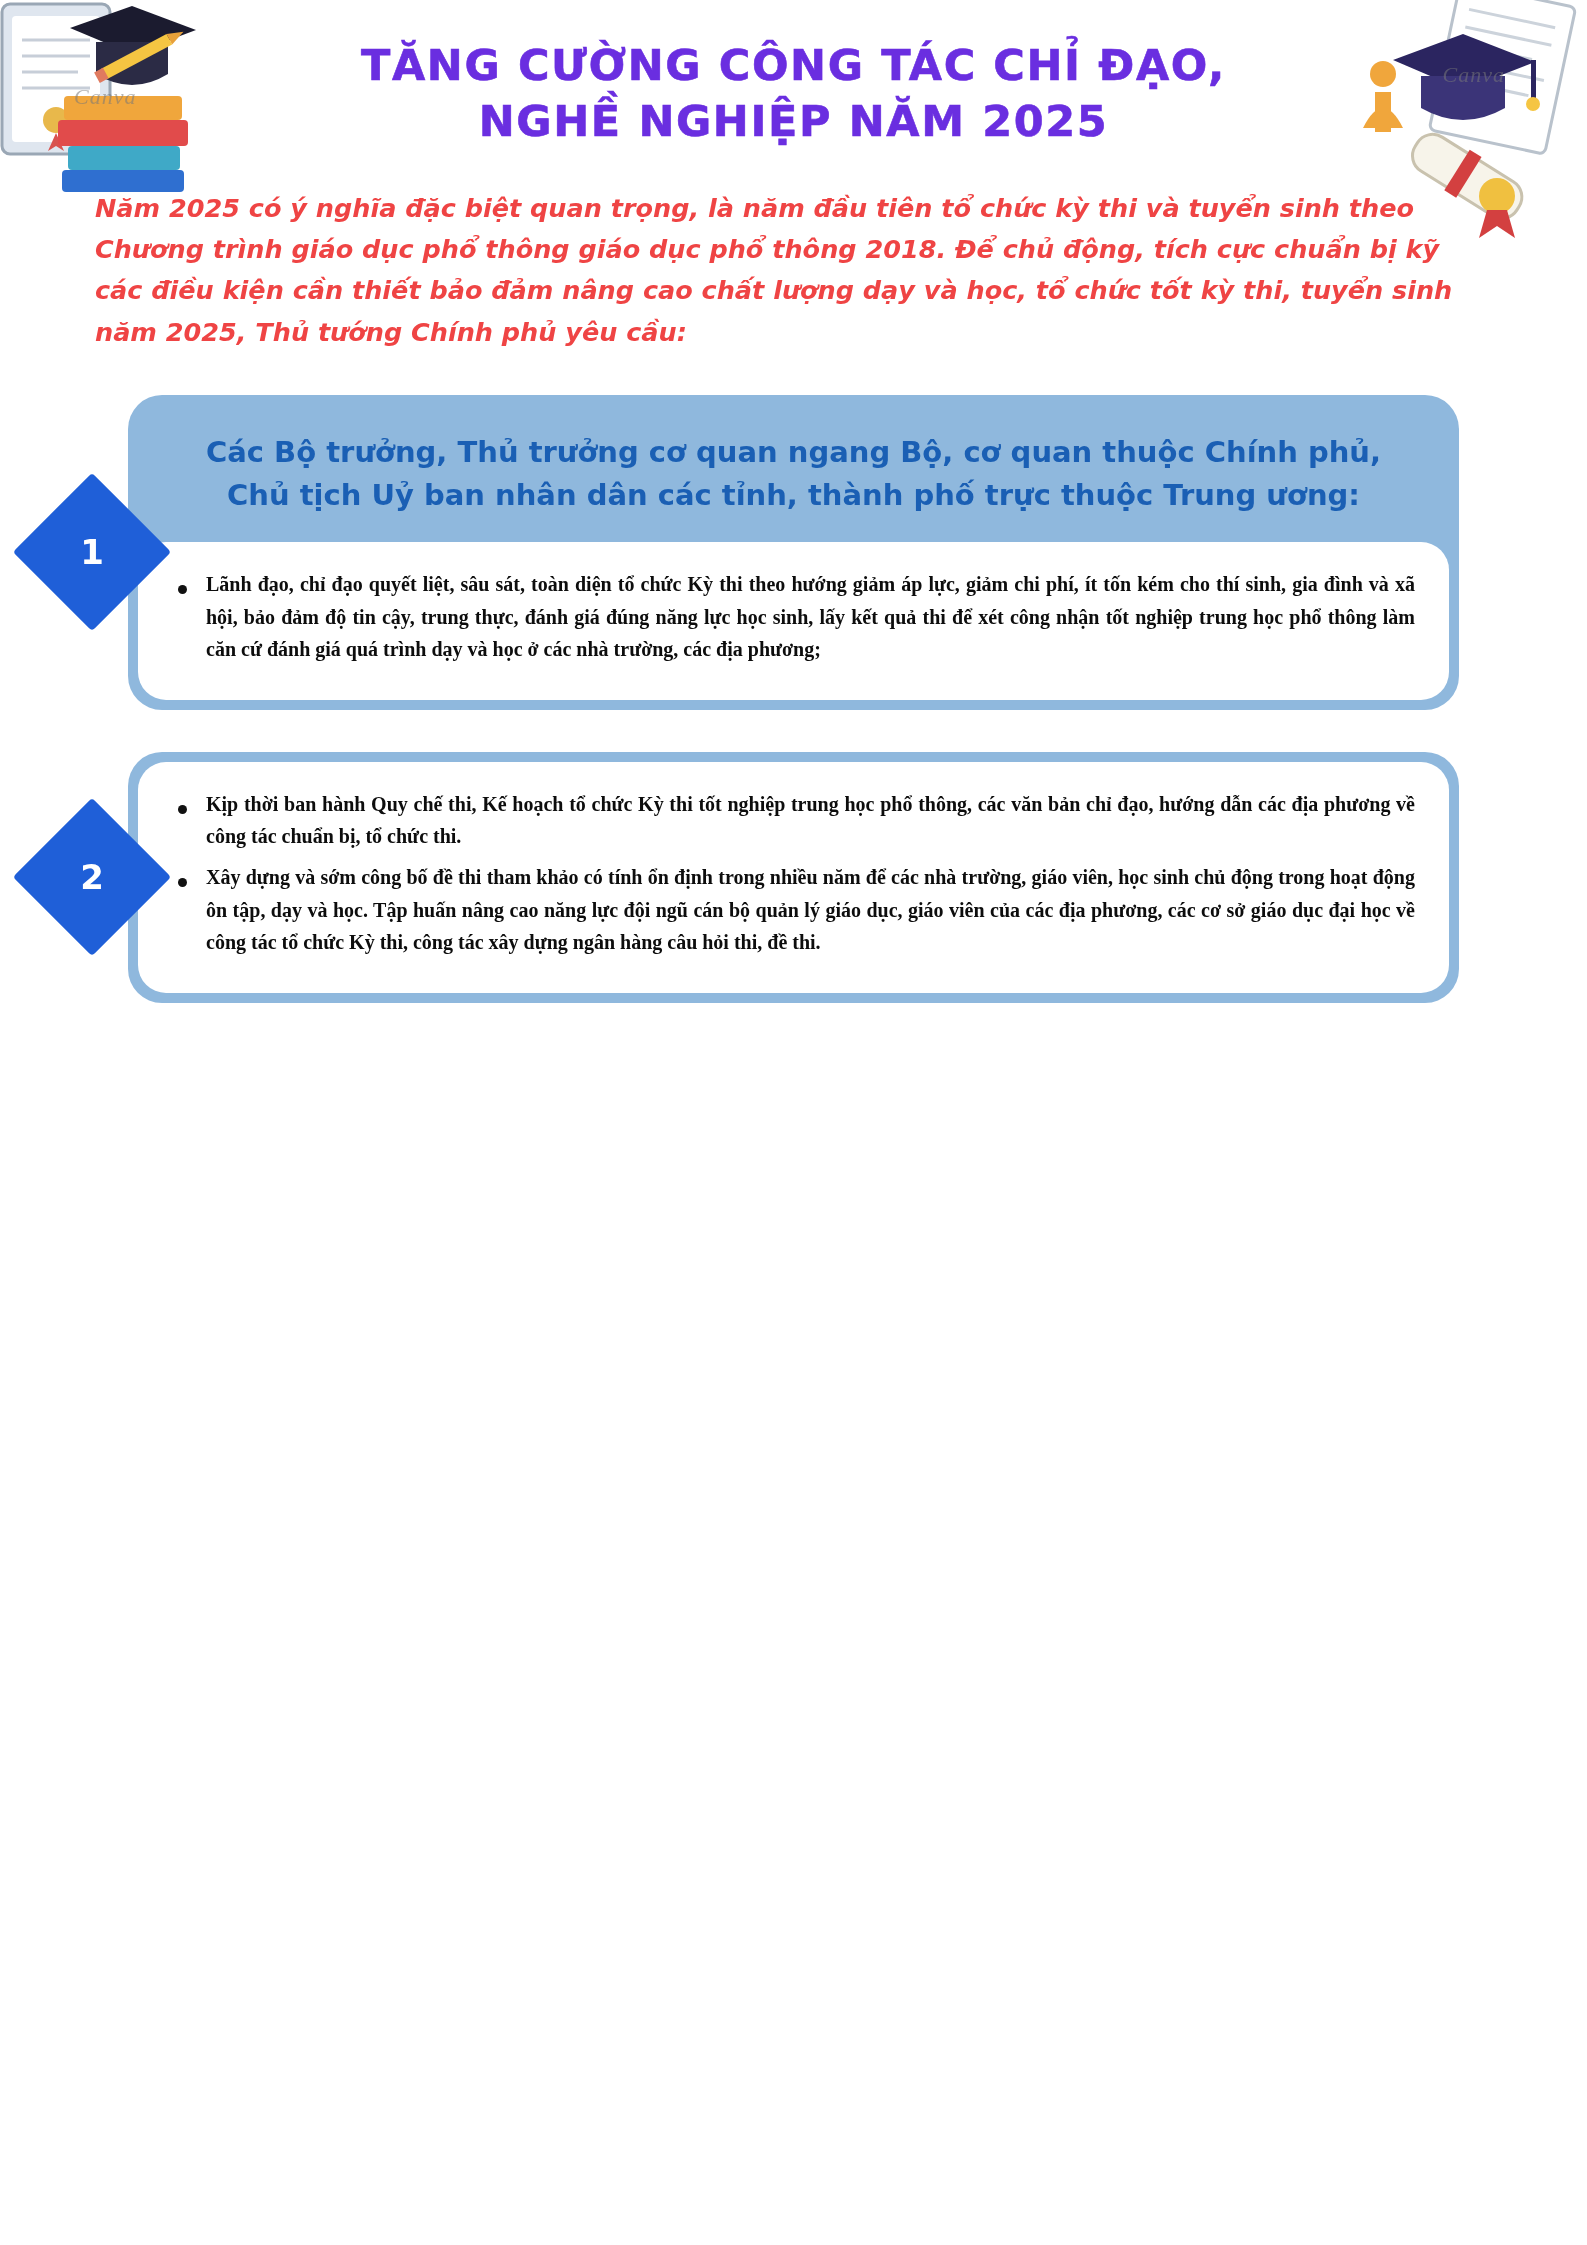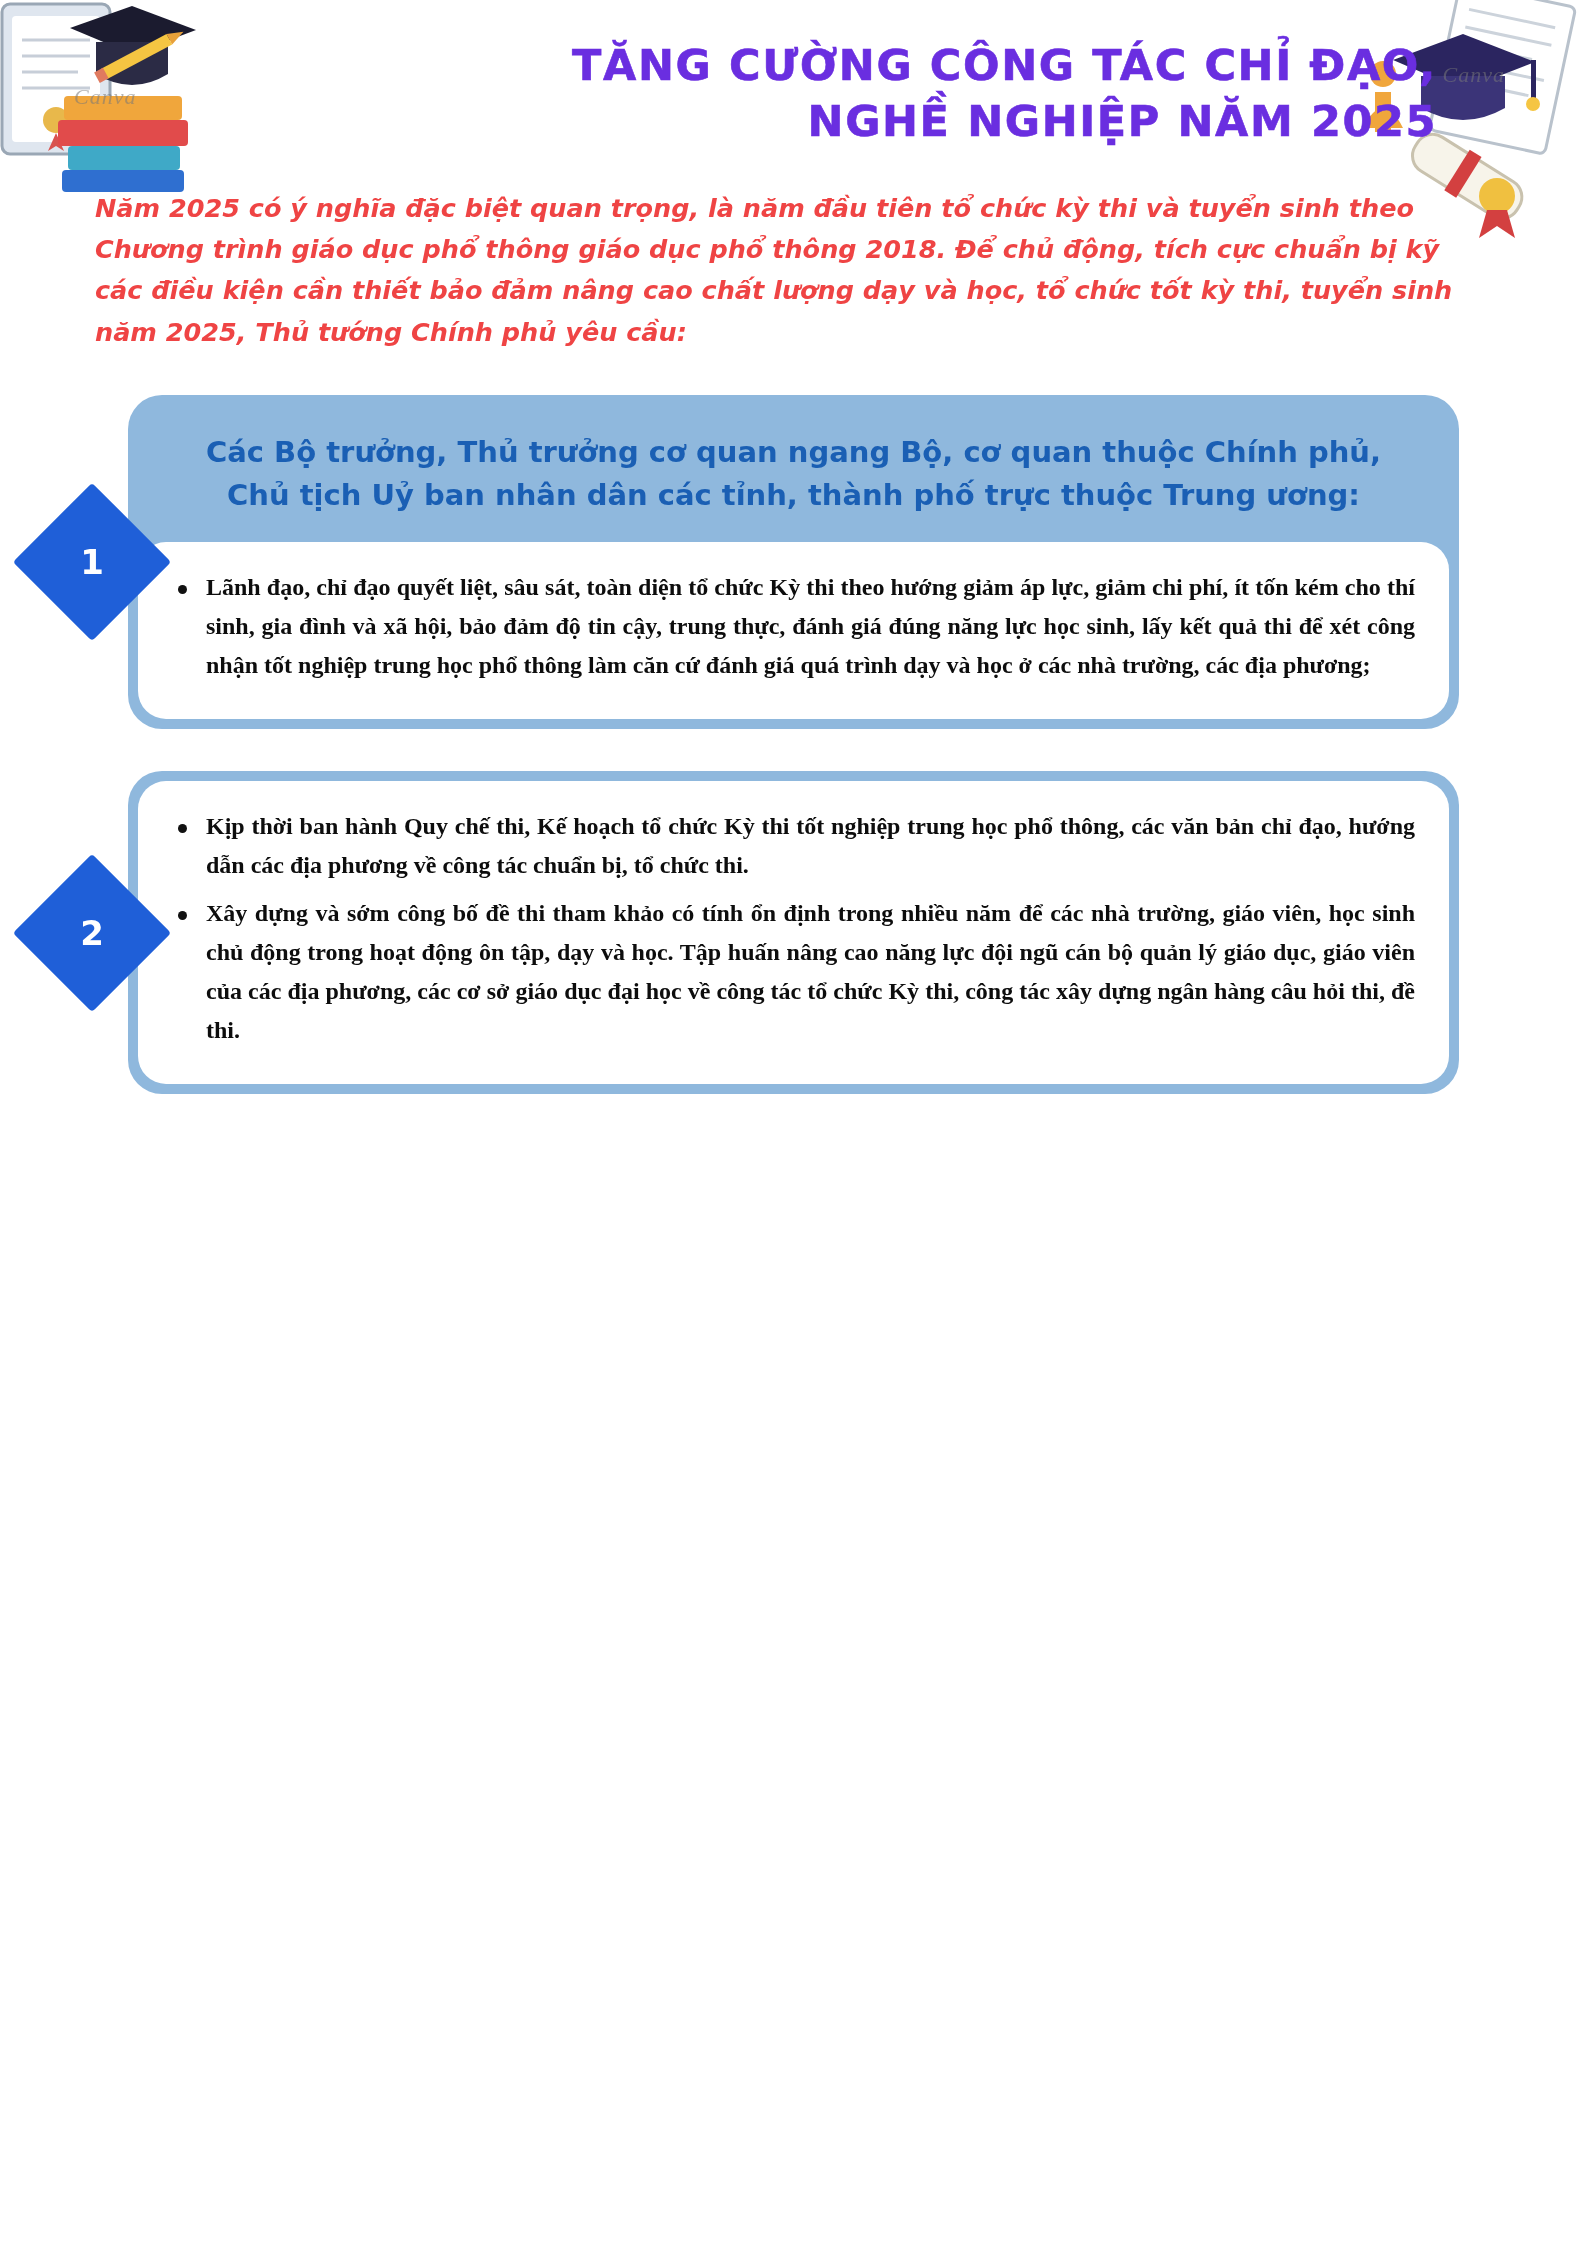--- a/index.html
+++ b/index.html
@@ -44,21 +44,20 @@
   }
   .main-title {
     font-family: "DejaVu Sans", sans-serif;
     font-weight: 900;
     font-size: 43px;
     line-height: 1.30;
     letter-spacing: 1.6px;
     color: #6a2ee0;
     text-transform: uppercase;
     margin: 0;
-    text-align: right;
     -webkit-text-stroke: 0.6px #6a2ee0;
   }
   .main-title .ln { display: block; }
 
   
   .intro {
     position: relative;
     z-index: 3;
     margin: 28px 95px 0 95px;
     text-align: left;
@@ -95,21 +94,21 @@
   }
   .section-body ul {
     list-style: none;
     margin: 0;
     padding: 0;
   }
   .section-body li {
     position: relative;
     font-family: "Liberation Serif", serif;
     font-weight: bold;
-    font-size: 24px;
+    font-size: 20px;
     line-height: 1.63;
     color: #0d0d0d;
     text-align: justify;
     padding-left: 34px;
     margin: 6px 0 8px 0;
     hyphens: none;
   }
   .section-body li::before {
     content: "";
     position: absolute;

